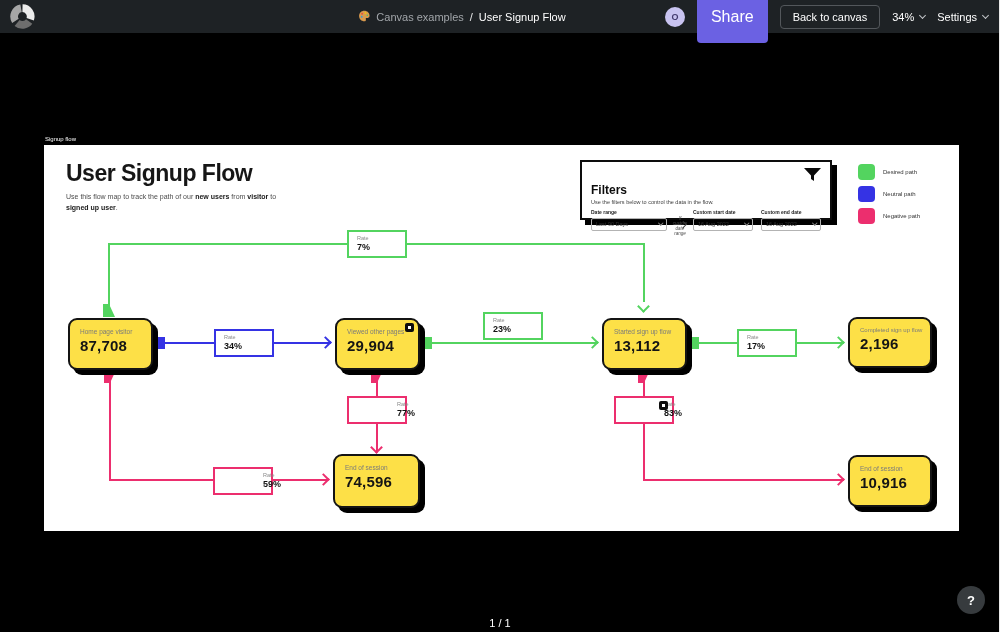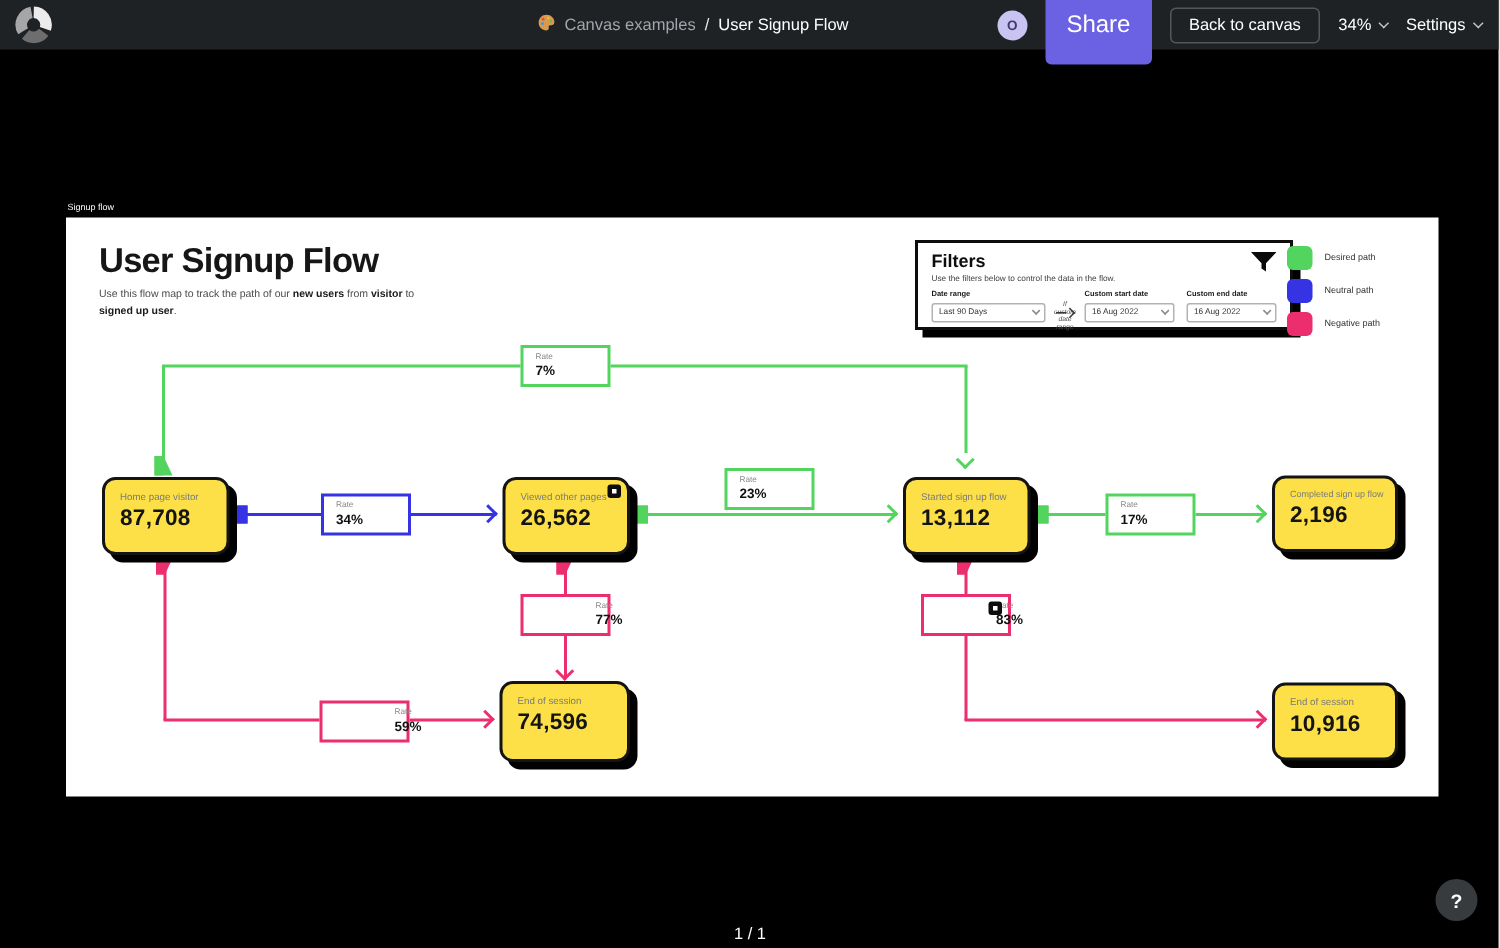--- a/index.html
+++ b/index.html
@@ -31,22 +31,22 @@
   .frame-label { position:absolute; left:45px; top:136px; color:#fff; font-size:6px; z-index:3; }
   .sheet { position:absolute; left:44px; top:145px; width:915px; height:386px; background:#fff; z-index:1; }
 
   .doc-title { position:absolute; left:66px; top:160px; font-size:23px; font-weight:700;
                letter-spacing:-0.5px; color:#161616; z-index:4; }
   .doc-sub { position:absolute; left:66px; top:191px; width:232px; font-size:7px; line-height:1.6;
              color:#4c4c4c; z-index:4; }
   .doc-sub b { color:#191919; }
 
   
-  .filters { position:absolute; left:610px; top:160px; width:252px; height:60px; background:#fff;
-             border:2px solid #0d0d0d; box-shadow:5px 5px 0 #000; z-index:5; padding:5px 9px; }
+  .filters { position:absolute; left:580px; top:160px; width:252px; height:60px; background:#fff;
+             border:2px solid #0d0d0d; box-shadow:5px 5px 0 #000; z-index:5; padding:21px 9px; }
   .filters-title { font-size:12px; font-weight:800; color:#0d0d0d; }
   .funnel { position:absolute; right:9px; top:6px; }
   .filters-desc { font-size:5.5px; color:#3f3f3f; margin-top:2px; }
   .frow { display:flex; margin-top:4px; }
   .ffield .f-label { font-size:5px; font-weight:700; color:#1c1c1c; margin-bottom:2.5px; }
   .fselect { border:1px solid #b3b3b3; border-radius:2px; height:13px; font-size:5.5px; color:#333;
              display:flex; align-items:center; justify-content:space-between; padding:0 4px; cursor:pointer; }
   .fchev { width:3.5px; height:3.5px; border-right:1px solid #8b8b8b; border-bottom:1px solid #8b8b8b;
            transform:rotate(45deg); margin-top:-2px; }
   .f1 { width:76px; }
@@ -280,21 +280,21 @@
 
   <div class="node" style="left:68px; top:318px; width:85px; height:52px;">
     <div class="node-label">Home page visitor</div>
     <div class="node-value">87,708</div>
   </div>
   <div class="node" style="left:335px; top:318px; width:85px; height:52px;">
     <div class="badge">
         <i></i>
       </div>
     <div class="node-label">Viewed other pages</div>
-    <div class="node-value">26,562</div>
+    <div class="node-value">29,904</div>
   </div>
   <div class="node" style="left:602px; top:318px; width:85px; height:52px;">
     <div class="node-label">Started sign up flow</div>
     <div class="node-value">13,112</div>
   </div>
   <div class="node" style="left:848px; top:317px; width:84px; height:51px;">
     <div class="node-label" style="font-size:6px;">Completed sign up flow</div>
     <div class="node-value">2,196</div>
   </div>
   <div class="node" style="left:333px; top:454px; width:87px; height:54px;">

